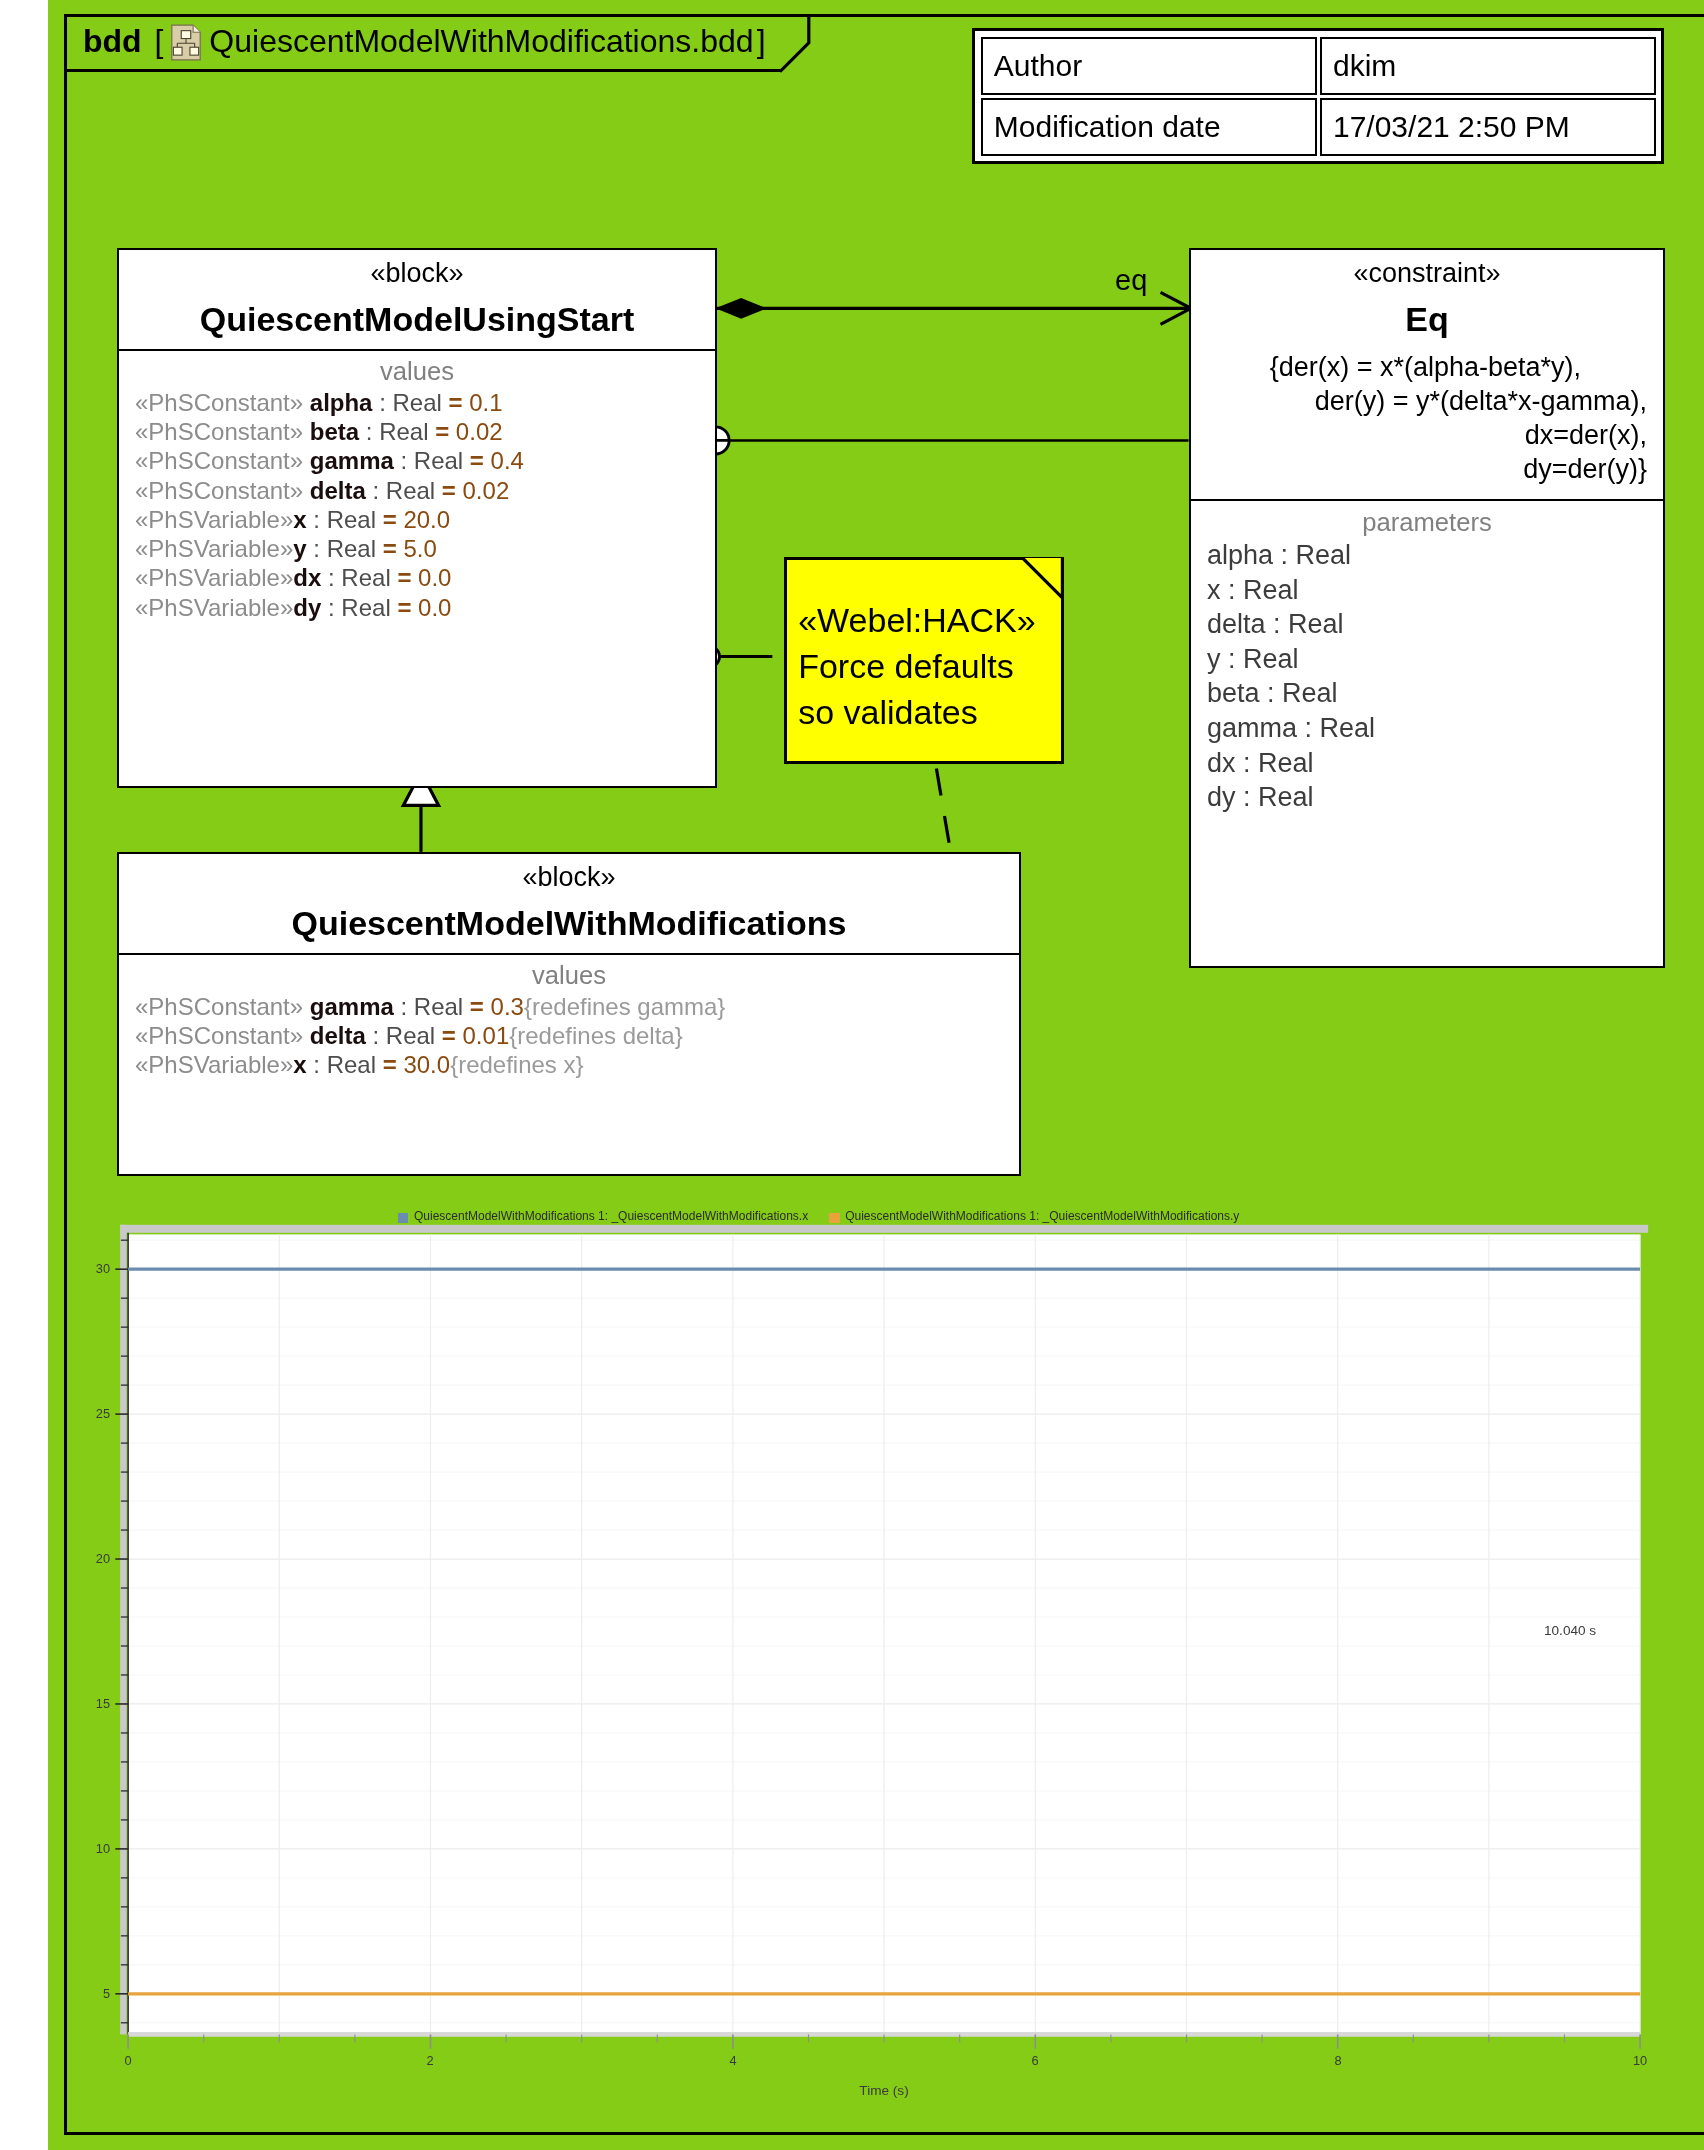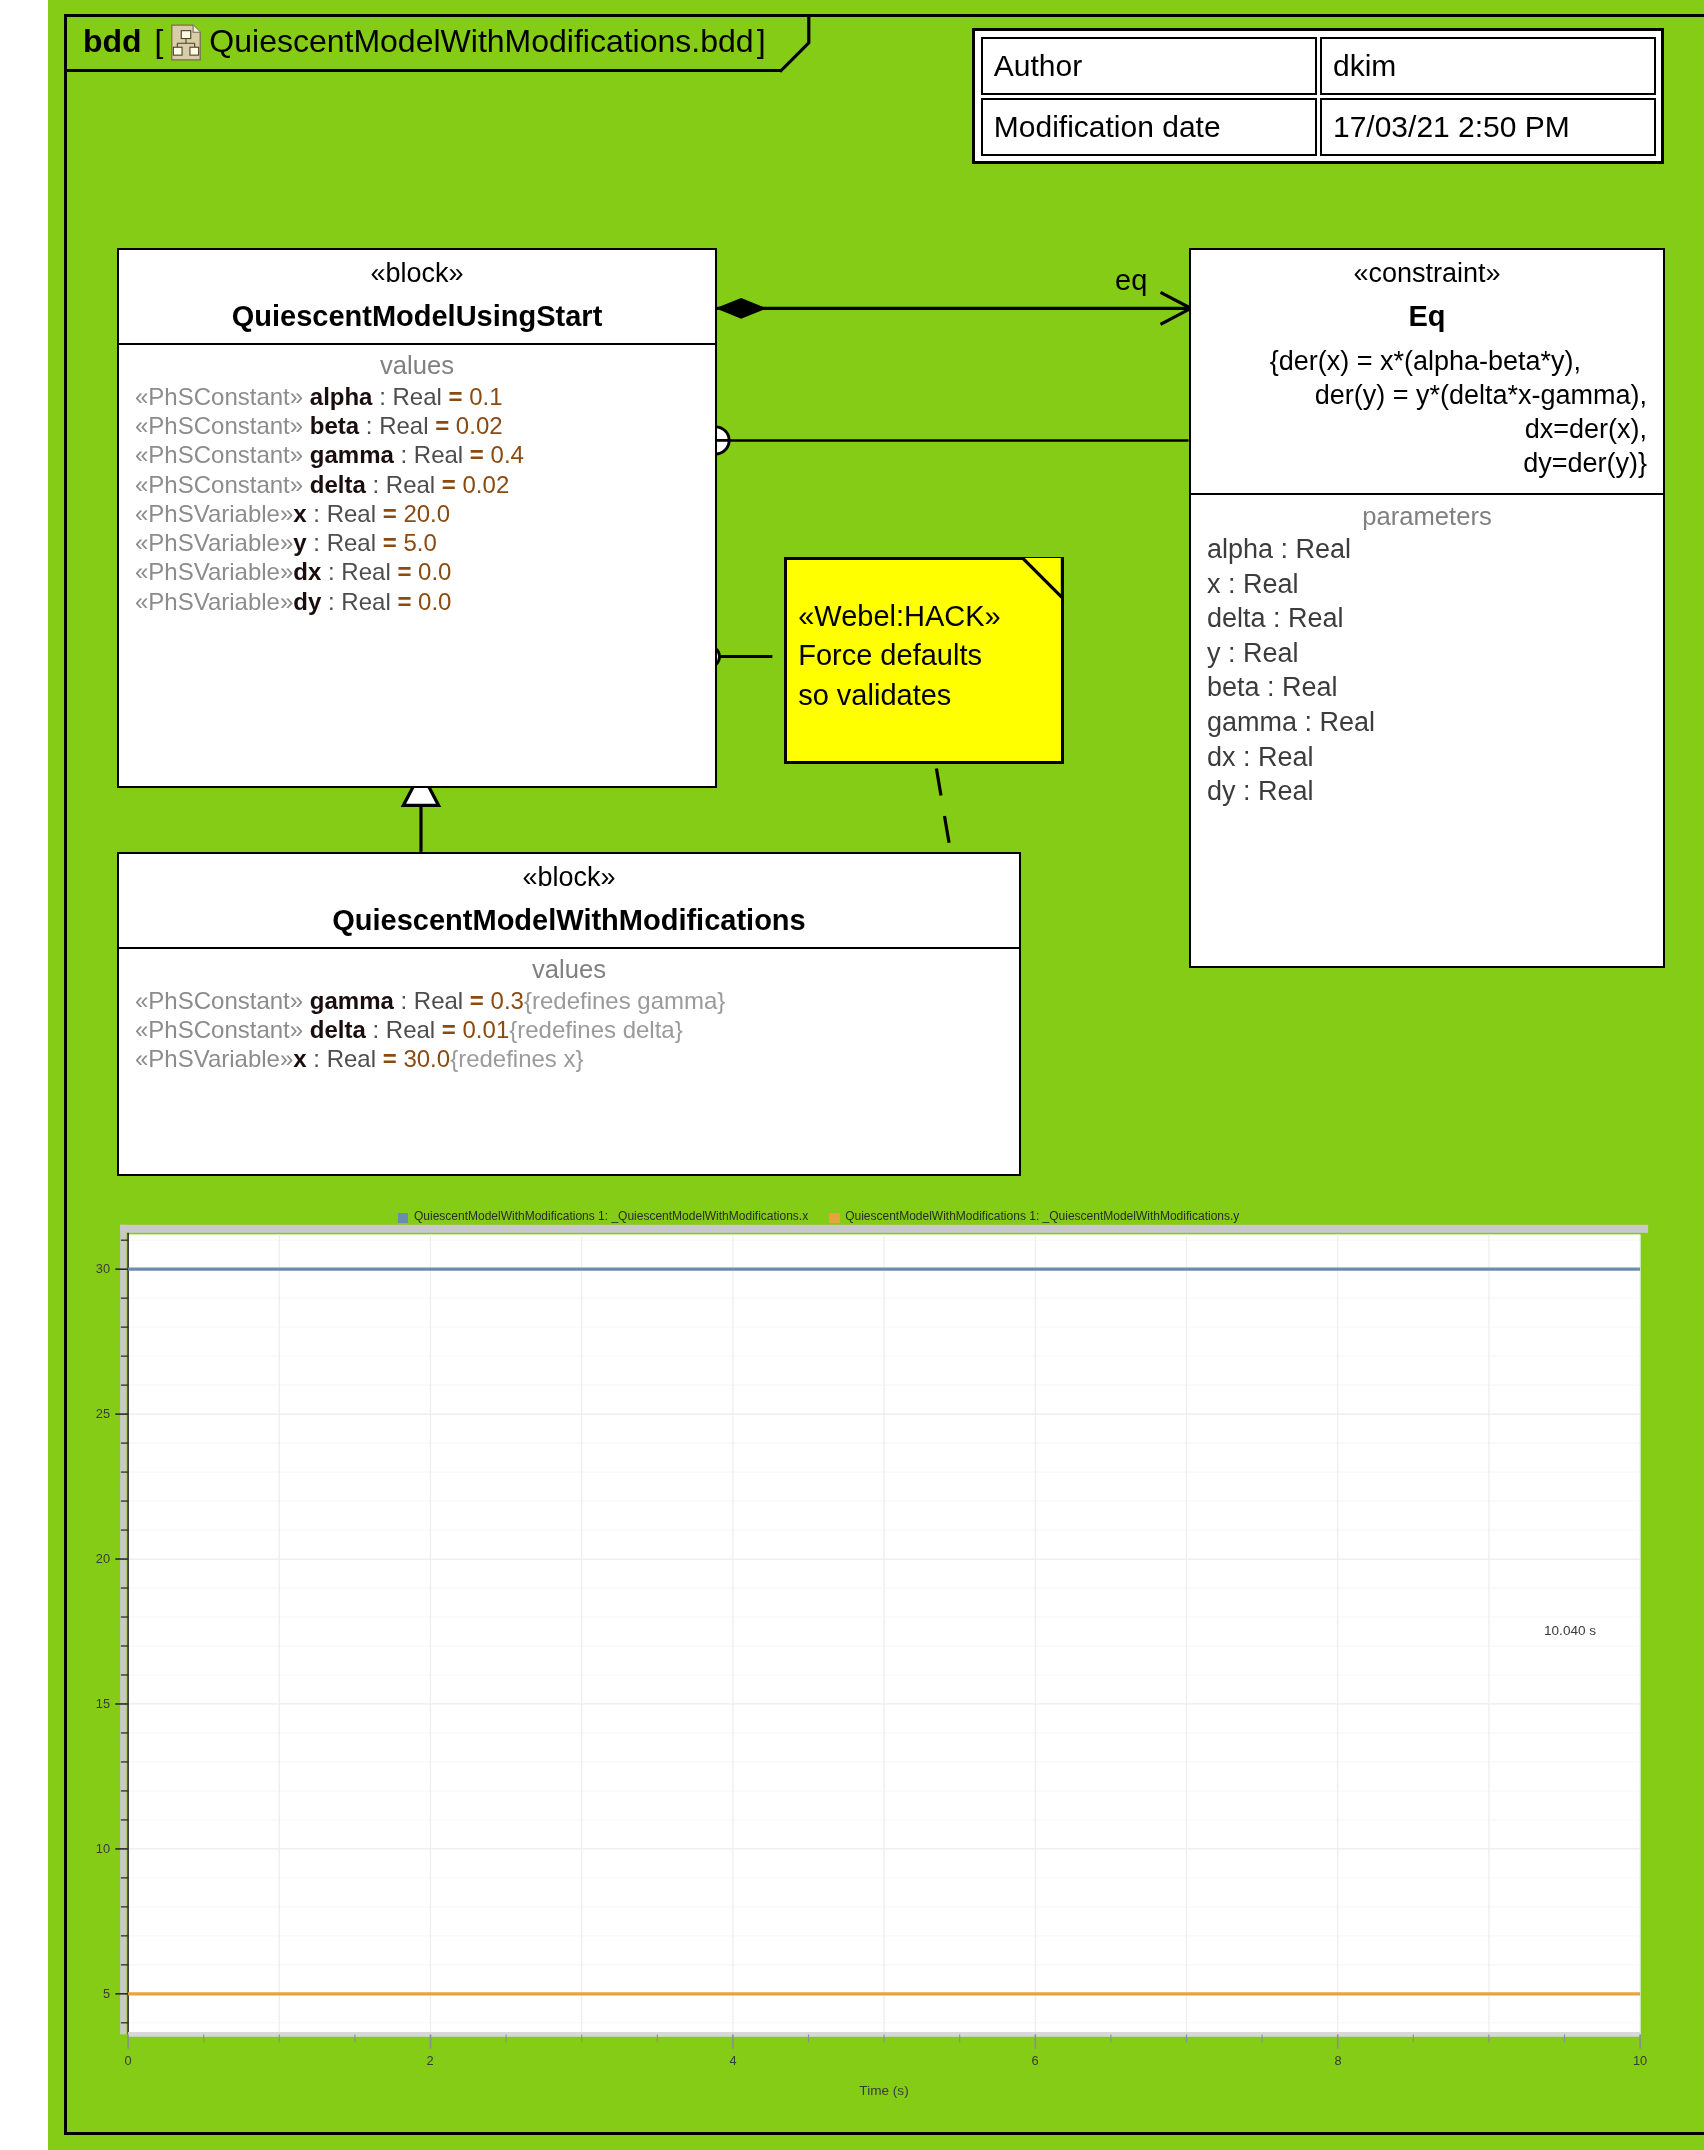--- a/index.html
+++ b/index.html
@@ -26,41 +26,41 @@
   .meta-row{display:flex;}
   .meta-cell{border:2.4px solid #000;background:#fff;padding:4.8px 11.2px;font-size:30px;color:#000;
              box-sizing:border-box;height:58px;display:flex;align-items:center;margin:1.6px;}
   .meta-cell.k{width:336px;}
   .meta-cell.v{width:336px;}
 
   
   .uml-box{position:absolute;border:2.4px solid #000;background:#fff;box-sizing:border-box;}
   .uml-head{padding:8px 4.8px 9.6px;text-align:center;border-bottom:2.4px solid #000;}
   .stereo{font-size:27px;color:#000;}
-  .bname{font-size:29px;font-weight:bold;color:#000;margin-top:11.2px;}
+  .bname{font-size:34px;font-weight:bold;color:#000;margin-top:11.2px;}
   .compart{padding:6.4px 4.8px 9.6px;}
   .compart-title{font-size:25.6px;color:#808080;text-align:center;margin-bottom:1.6px;}
   .feat{font-size:24px;white-space:nowrap;line-height:1.22;padding-left:11.2px;}
   .st{color:#8c8c8c;}
   .nm{color:#1a0d0d;font-weight:bold;}
   .ty{color:#4d4d4d;}
   .eqs{color:#8a4a10;font-weight:bold;}
   .val{color:#8a4a10;}
   .rd{color:#9a9a9a;}
   .plain{font-size:27px;color:#3c3c3c;line-height:1.28;padding-left:11.2px;white-space:nowrap;}
 
   .eqbody{font-size:27px;color:#000;text-align:right;line-height:1.26;padding:0 11.2px 8px 8px;white-space:nowrap;}
   .eqbody .l1{text-align:center;}
 
   
   .note{position:absolute;background:#ffff00;border:3.2px solid #000;box-sizing:border-box;}
   .note-fold{position:absolute;right:-1.6px;top:-1.6px;width:0;height:0;
              border-left:38px solid transparent;border-top:38px solid #fff;}
   .note-fold-line{position:absolute;right:-1.6px;top:-1.6px;width:42px;height:42px;}
-  .note-txt{font-size:29px;color:#000;line-height:1.36;padding:37px 8px 6.4px 11.2px;}
+  .note-txt{font-size:34px;color:#000;line-height:1.36;padding:37px 8px 6.4px 11.2px;}
 
   
   .conn{position:absolute;left:0;top:0;width:1704px;height:1201px;pointer-events:none;}
   .lbl-eq{position:absolute;font-size:29px;color:#000;}
 
   
   .chart{position:absolute;}
   .legend{position:absolute;display:flex;gap:21px;font-size:12px;color:#2b2b2b;white-space:nowrap;}
   .legend-item{display:flex;align-items:flex-end;gap:5.6px;}
   .swatch{width:10.4px;height:10.4px;display:inline-block;}

